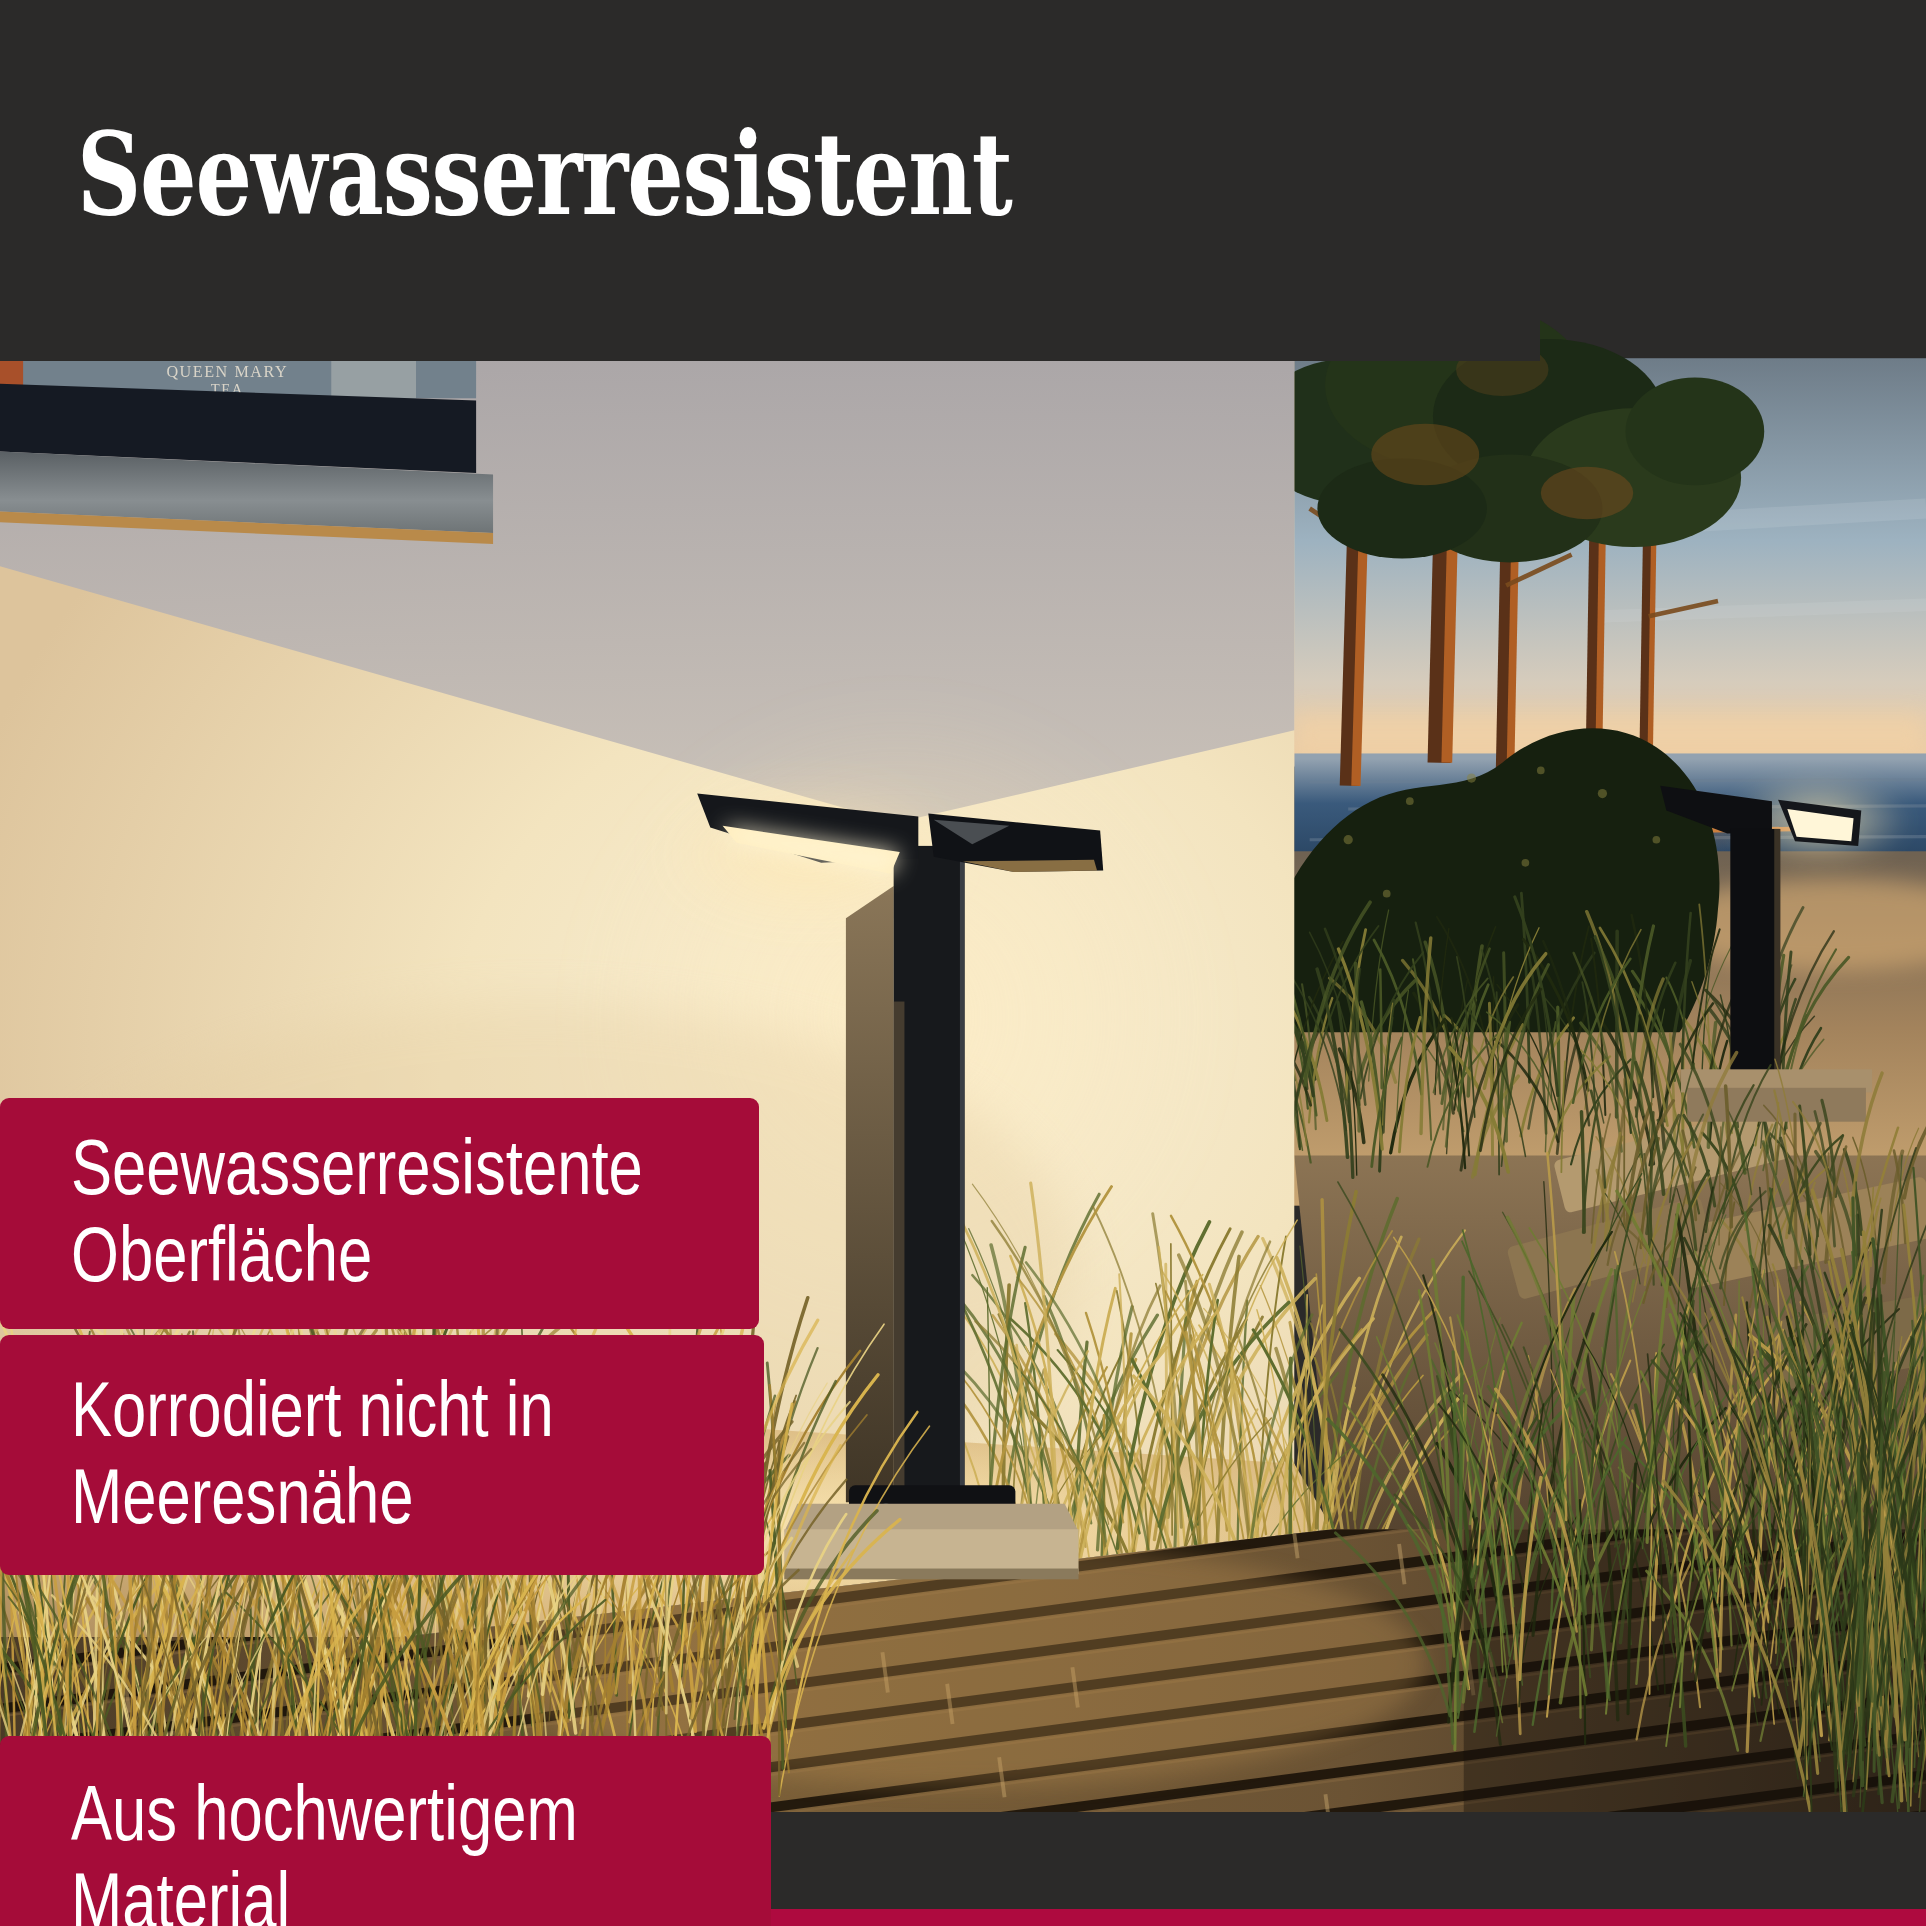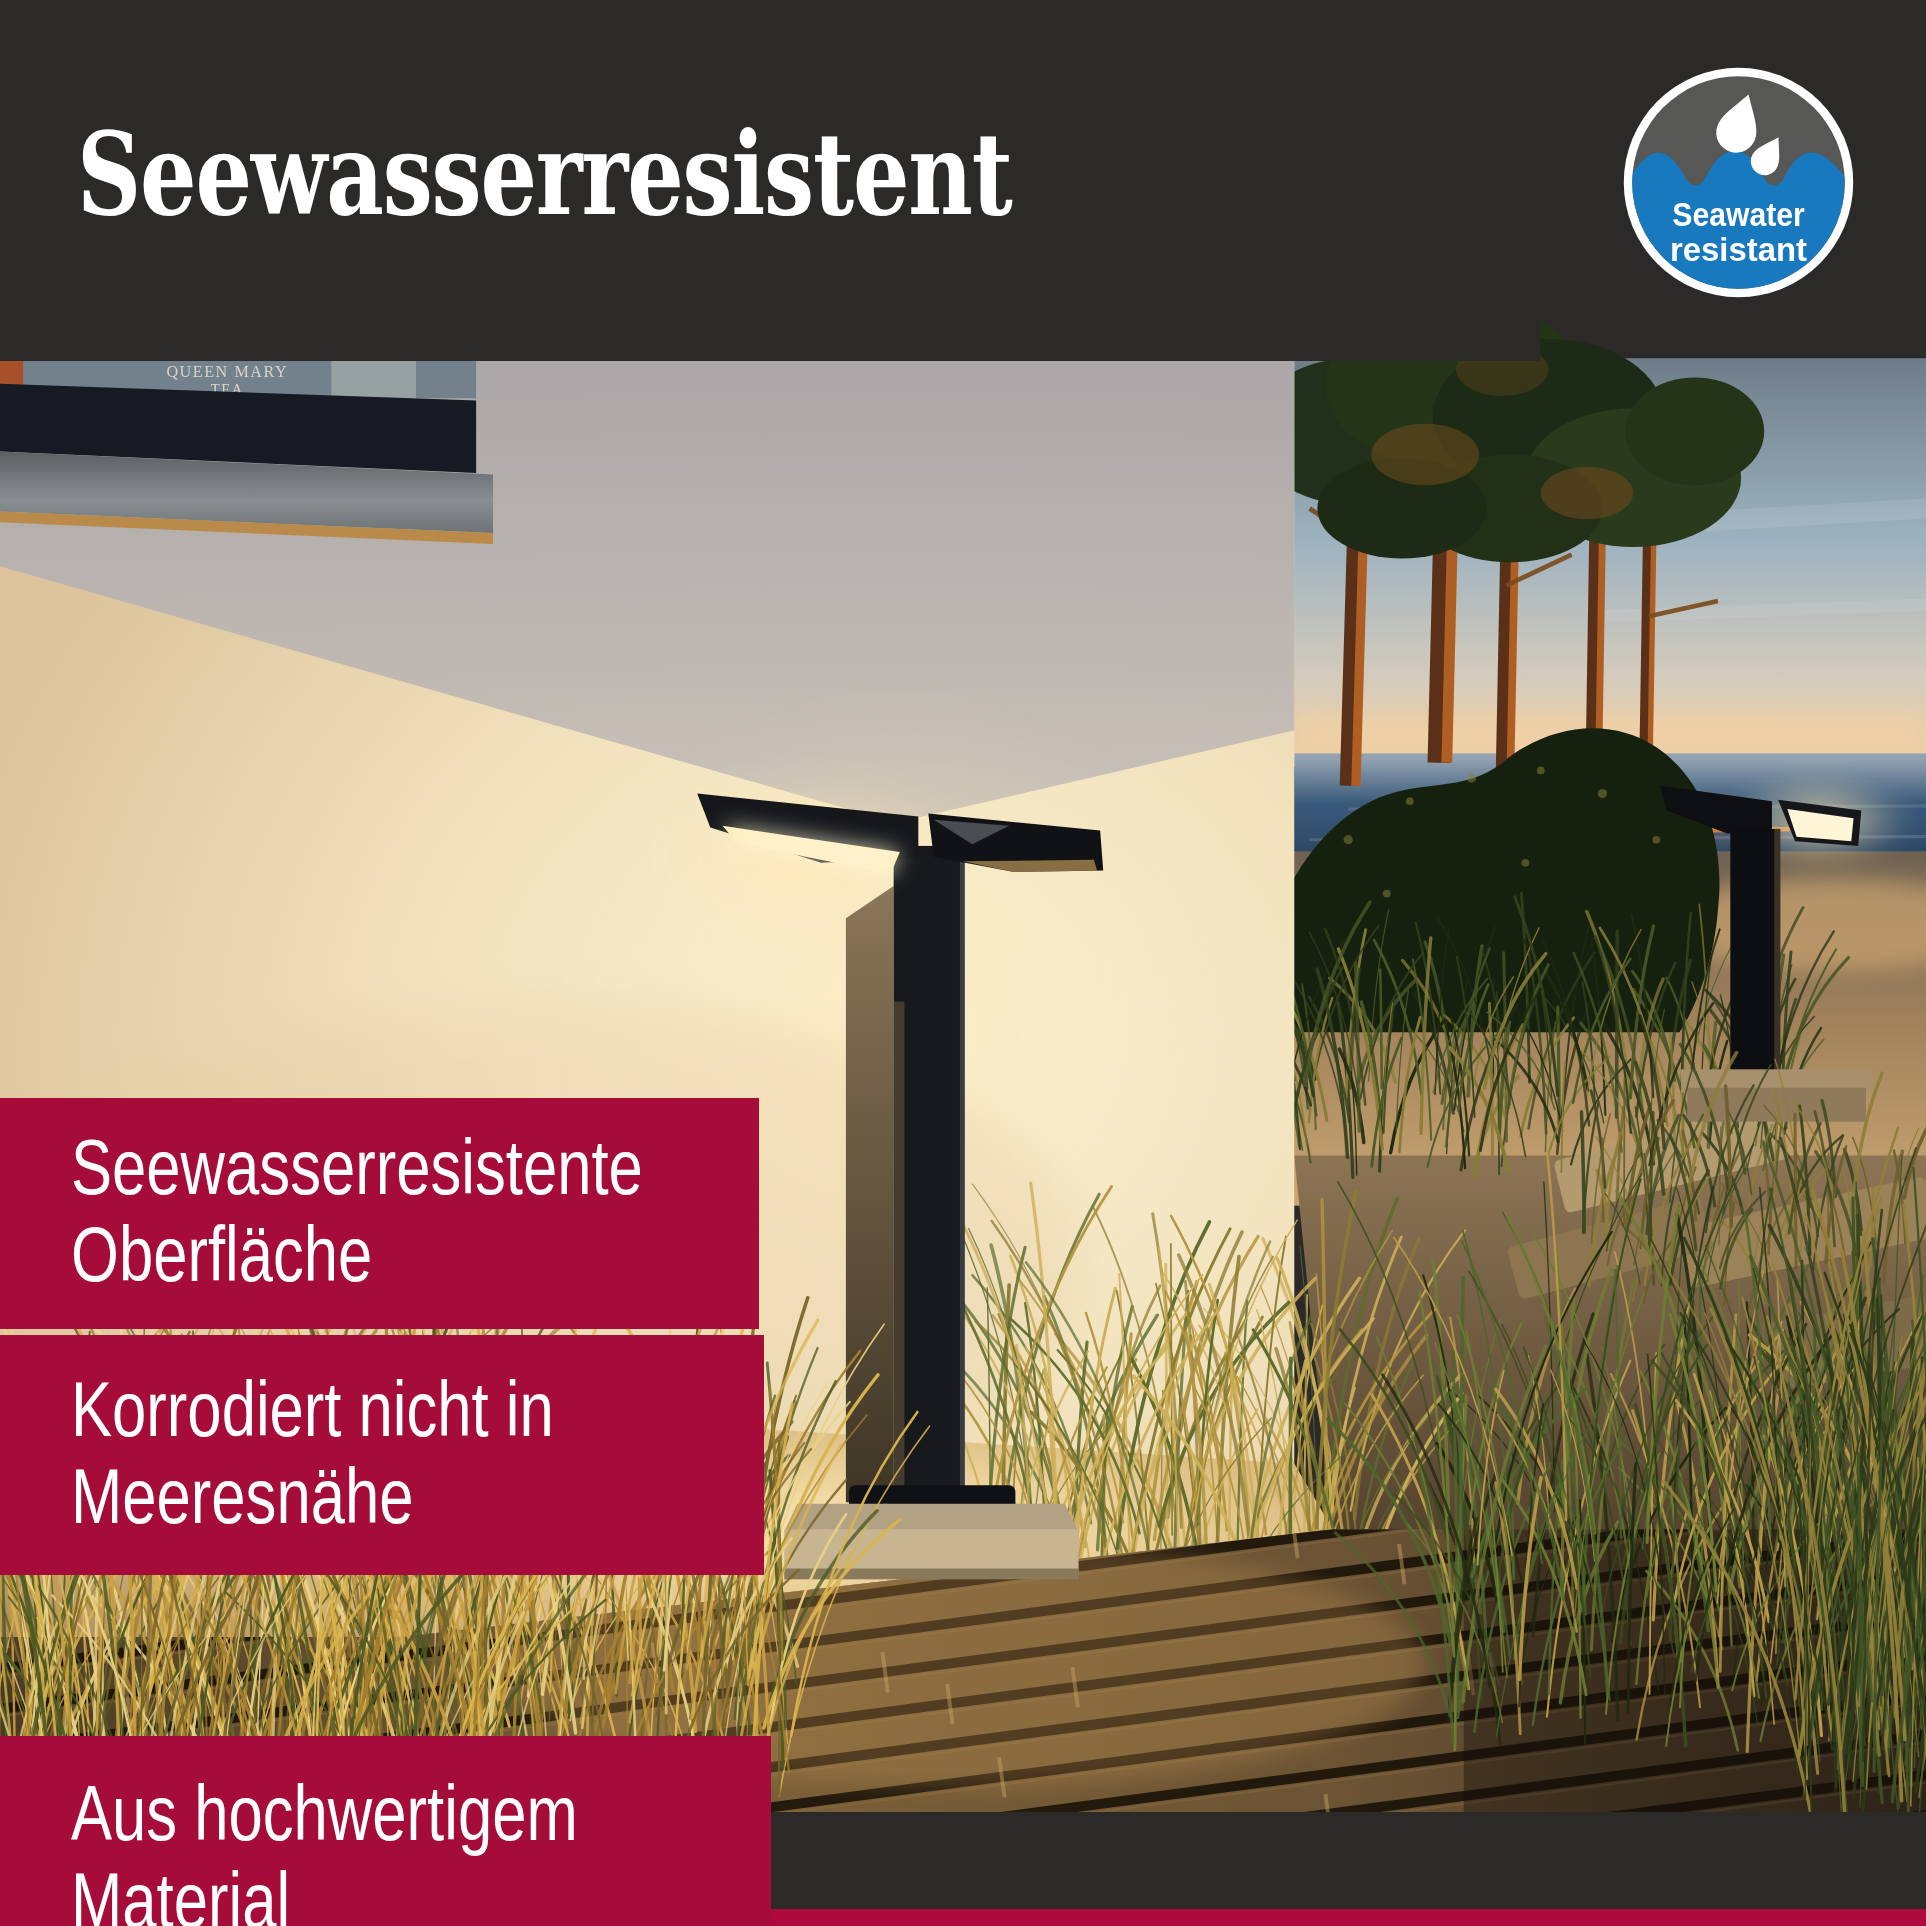--- a/index.html
+++ b/index.html
@@ -41,21 +41,21 @@
   .badge-blue{fill:var(--badge-blue);}
   .badge-text{
     font-family:"Liberation Sans",sans-serif;font-weight:700;font-size:42px;fill:#fff;
   }
 
   
   .feature-box{
     position:absolute;left:0;background:var(--accent-red);color:var(--white);
     box-sizing:border-box;padding-left:71px;
     font-family:"Liberation Sans",sans-serif;font-weight:400;
-    font-size:77px;line-height:87px;
+    font-size:77px;line-height:87px;border-radius:9px;
   }
   .feature-box .squeeze{display:inline-block;transform:scaleX(.8);transform-origin:left top;white-space:nowrap;}
   #box1{top:1098px;width:759px;height:231px;padding-top:26px;}
   #box2{top:1335px;width:764px;height:240px;padding-top:31px;}
   #box3{top:1692px;width:771px;height:234px;padding-top:34px;margin-top:44px;}
 
   
   .charcoal-band{
     position:absolute;left:0;top:1812px;width:1926px;height:97px;
     background:var(--charcoal);
@@ -1773,38 +1773,20 @@
         <path d="M605.2,2498.5 Q615.9,2132.2 648.1,1888.0" stroke="#a5812f" stroke-width="3.4" fill="none" stroke-linecap="round" opacity="0.83"></path>
       </g>
   </svg>
 
   <div class="header-band">
     <div class="page-title">
       <span class="squeeze">Seewasserresistent</span>
     </div>
   </div>
 
-  <div class="badge">
-    <svg width="231" height="231" viewBox="0 0 300 300">
-      <circle cx="150" cy="150" r="149" fill="#ffffff"></circle>
-      <clipPath id="badgeClip">
-          <circle cx="150" cy="150" r="138"></circle>
-        </clipPath>
-      <g clip-path="url(#badgeClip)">
-        <rect x="0" y="0" width="300" height="300" class="badge-gray"></rect>
-        <path class="badge-blue" d="M-5,172 C28,96 56,98 80,142 C88,158 100,158 108,142
-                 C130,98 160,98 182,142 C190,158 202,158 210,142
-                 C232,98 262,96 305,168 L305,305 L-5,305 Z"></path>
-        <path fill="#ffffff" d="M152,34 c-16,26 -26,38 -26,52 a26,26 0 0 0 52,0 c0,-14 -10,-26 -26,-52 Z" transform="rotate(18 152 70)"></path>
-        <path fill="#ffffff" d="M190,88 c-11,18 -18,26 -18,36 a18,18 0 0 0 36,0 c0,-10 -7,-18 -18,-36 Z" transform="rotate(30 190 112)"></path>
-      </g>
-      <text class="badge-text" x="150" y="206" text-anchor="middle" textLength="172" lengthAdjust="spacingAndGlyphs">Seawater</text>
-      <text class="badge-text" x="150" y="252" text-anchor="middle" textLength="178" lengthAdjust="spacingAndGlyphs">resistant</text>
-    </svg>
-  </div>
 
   <div class="charcoal-band"></div>
   <div class="bottom-strip"></div>
 
   <div class="feature-box" id="box1">
     <div class="squeeze">Seewasserresistente</div>
     <div class="squeeze">Oberfläche</div>
   </div>
   <div class="feature-box" id="box2">
     <div class="squeeze">Korrodiert nicht in</div>

